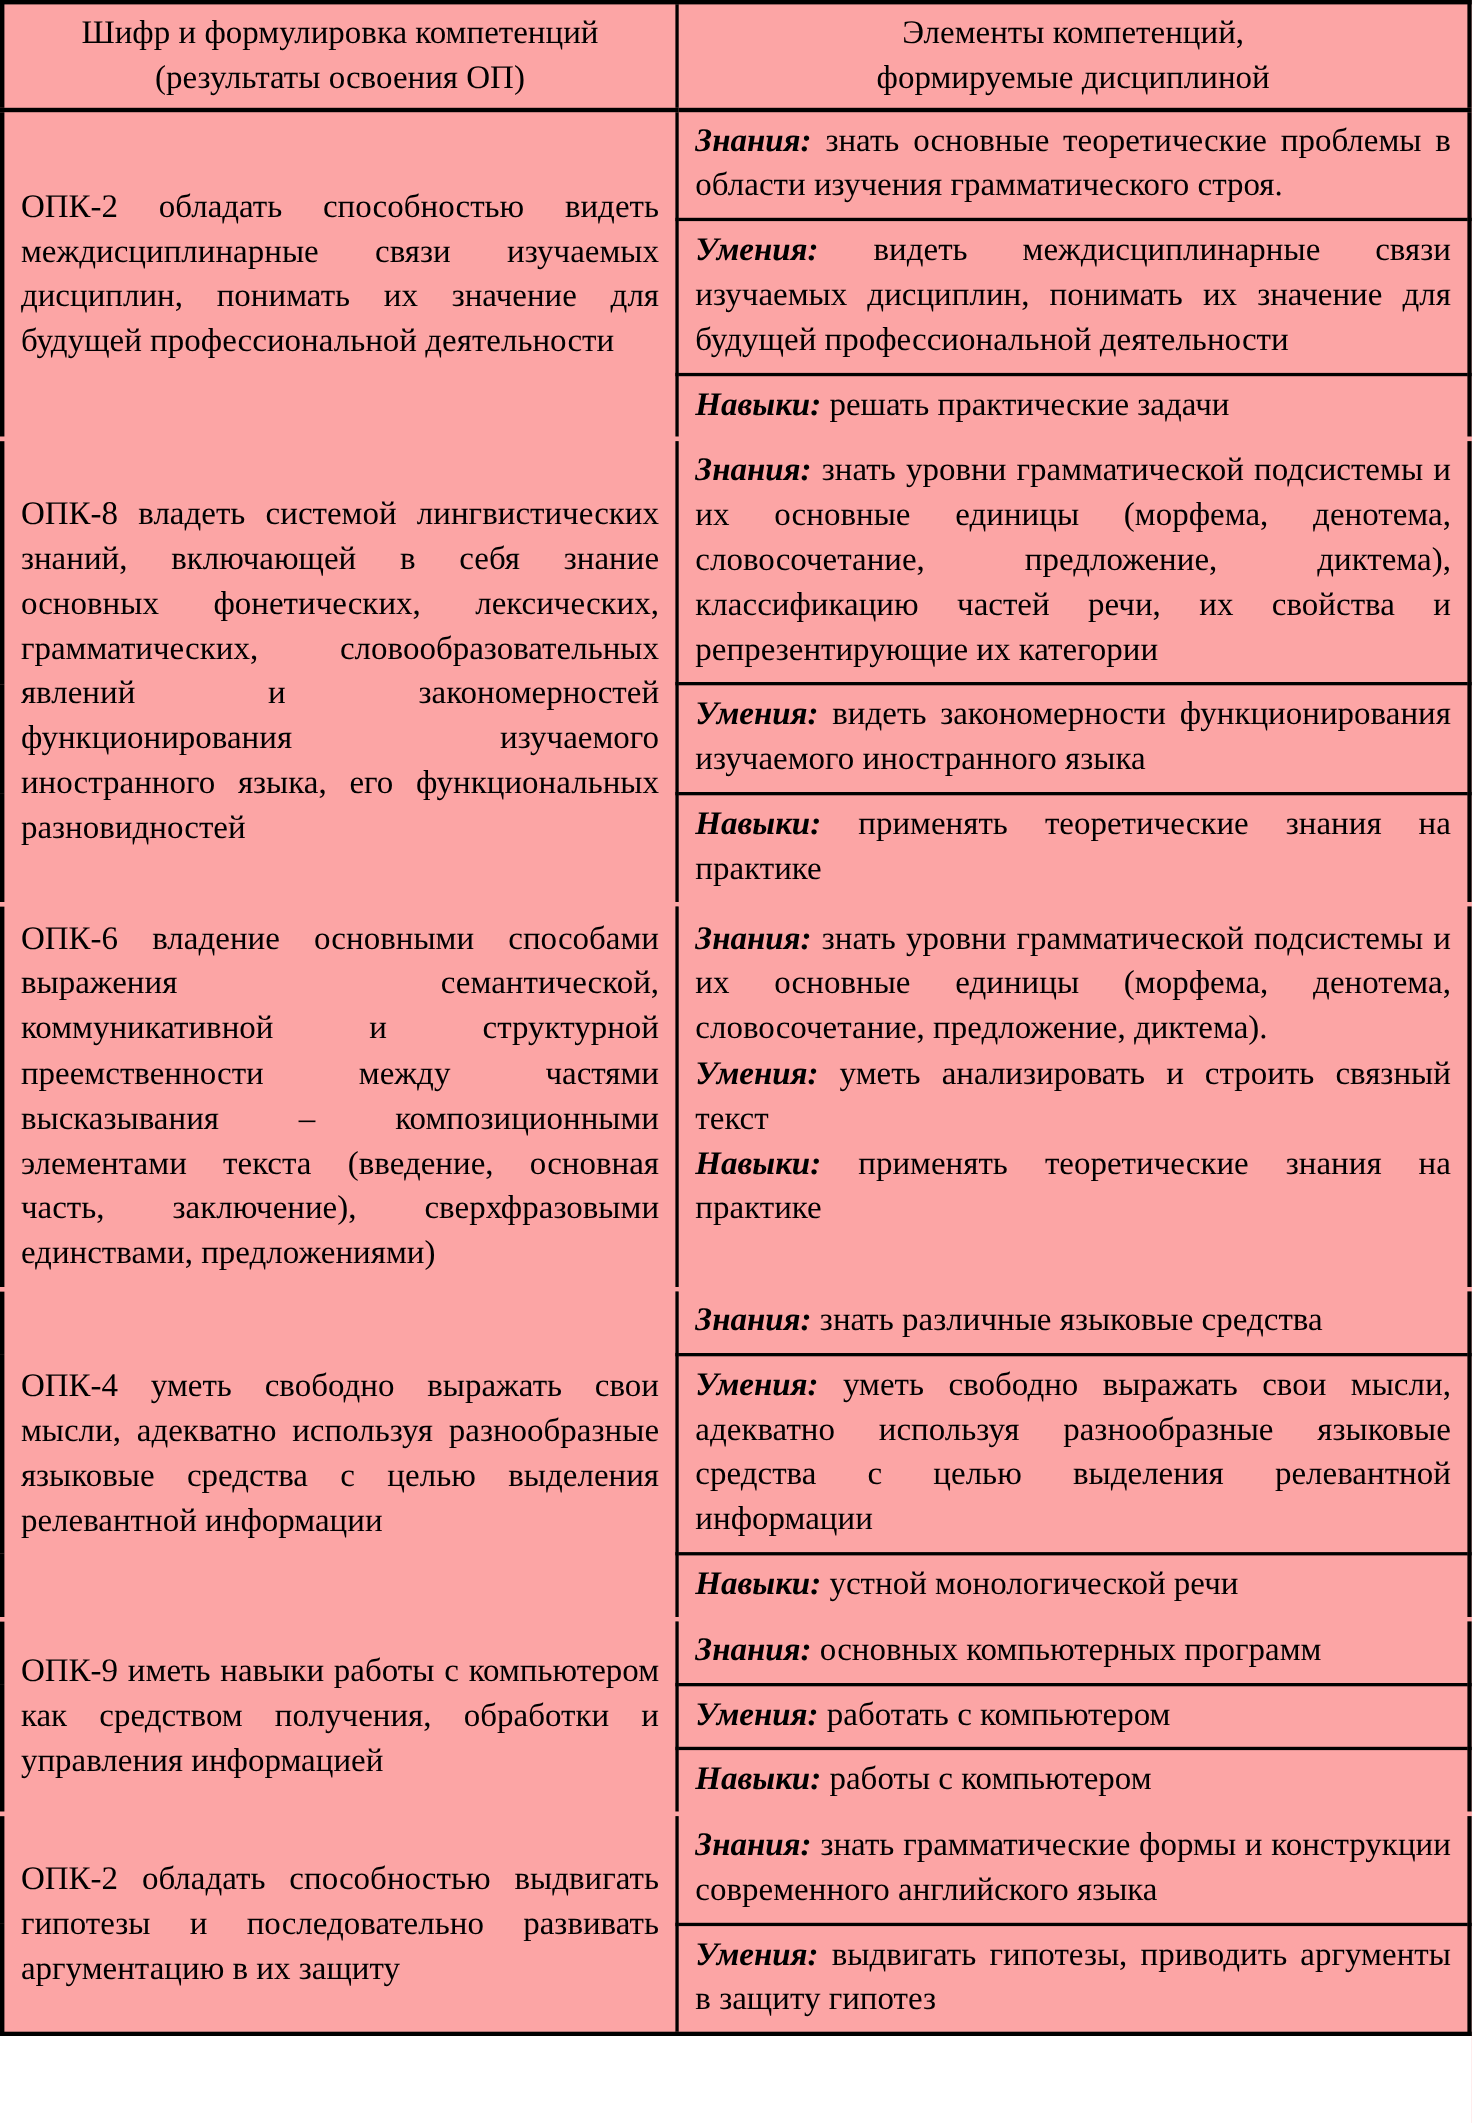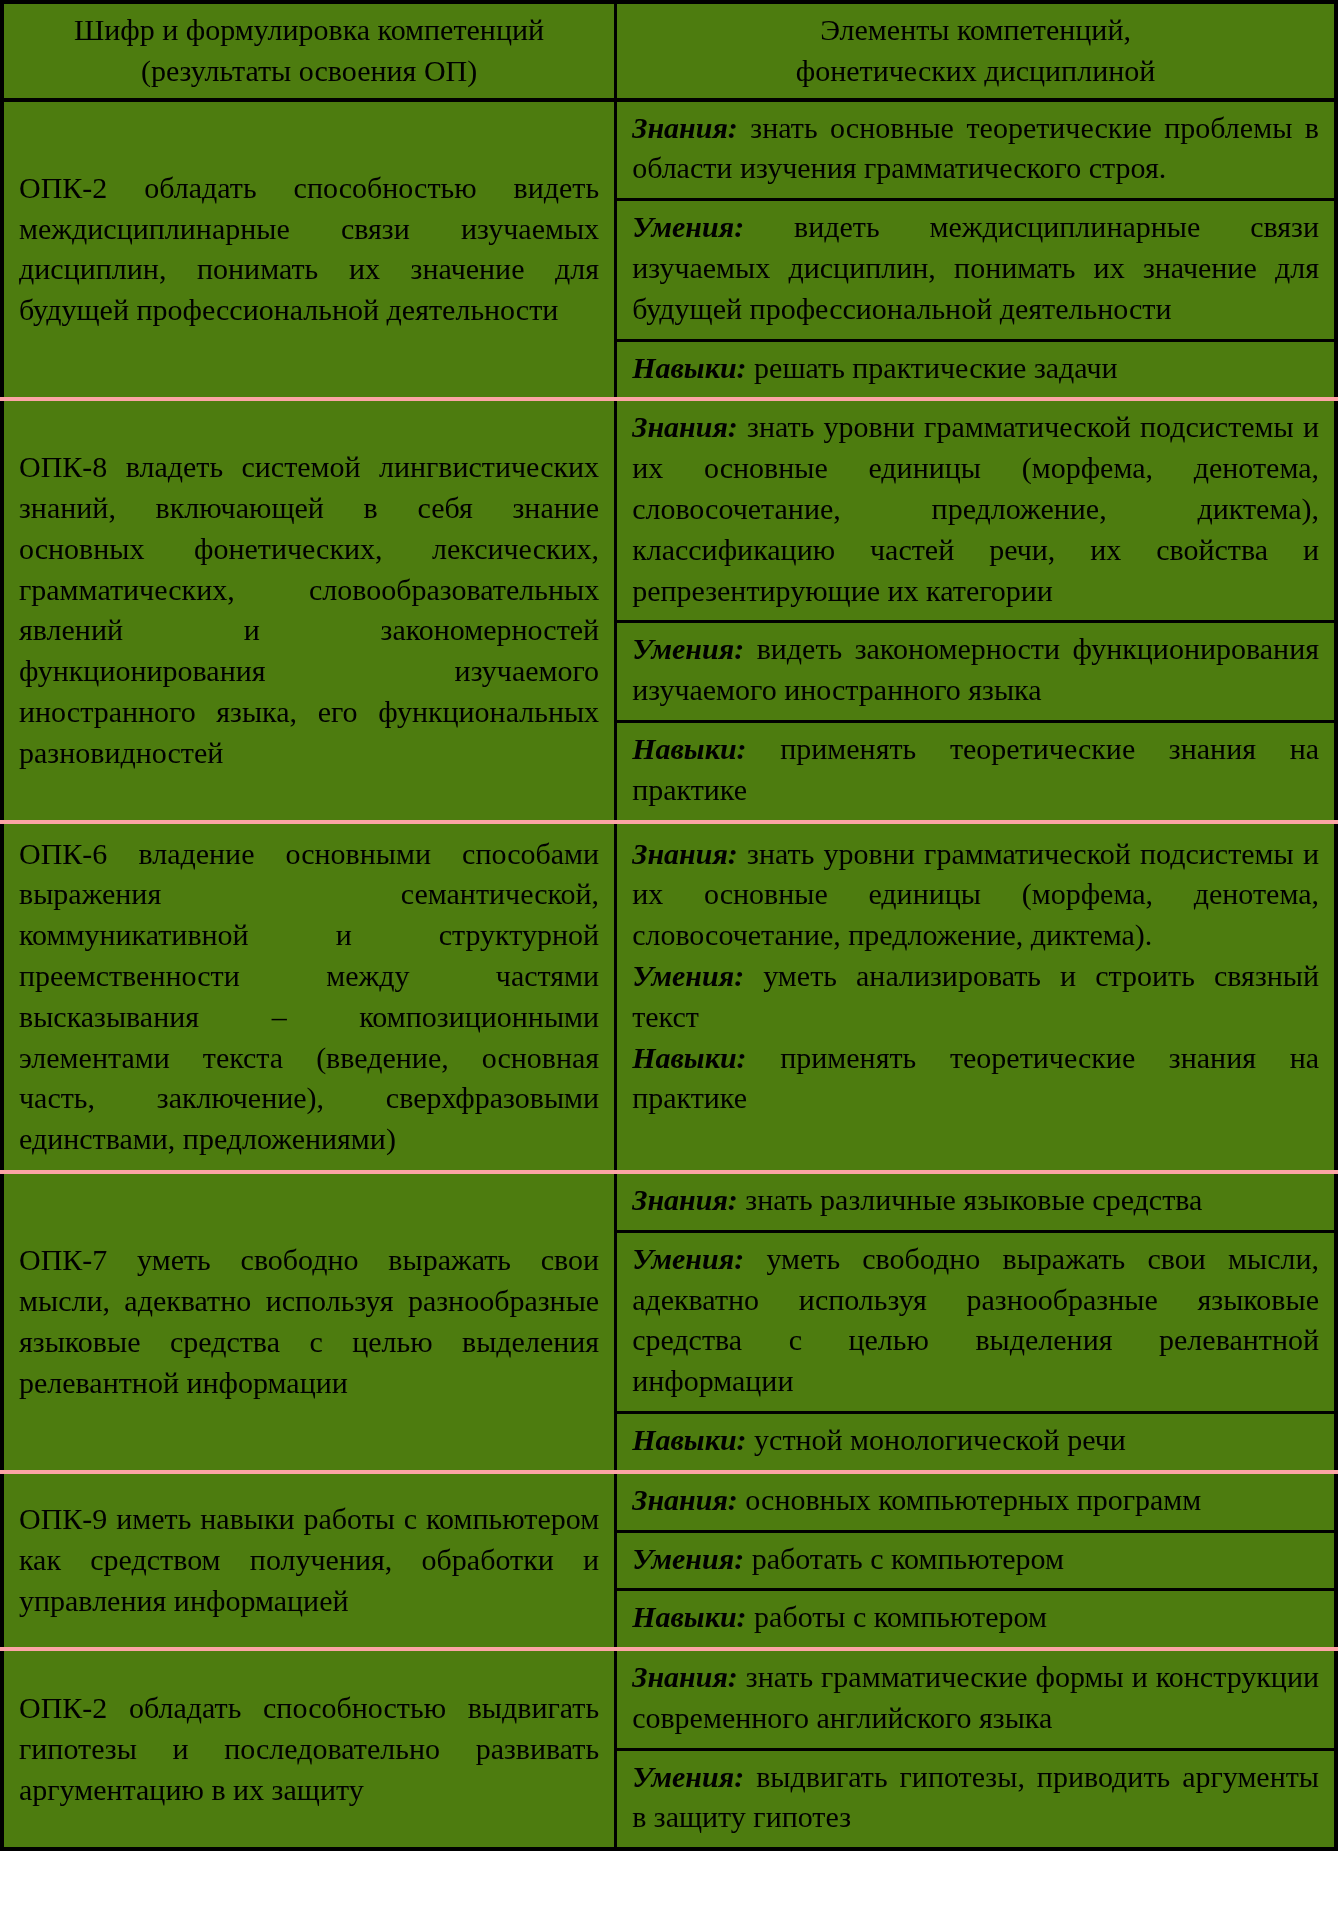--- a/index.html
+++ b/index.html
@@ -13,21 +13,21 @@
   }
   table.comp-table {
     width: 1338px;
     border-collapse: collapse;
     table-layout: fixed;
     border: 4px solid #000;
     font-family: "Liberation Serif", "DejaVu Serif", serif;
     font-size: 30px;
     line-height: 1.36;
     color: #000;
-    background: #4d7c0f;
+    background: #fca5a5;
   }
   col.c-left  { width: 46%; }
   col.c-right { width: 54%; }
   th, td {
     border: 3px solid #000;
     box-sizing: border-box;
   }
   th.head-cell {
     font-weight: normal;
     text-align: center;
@@ -65,21 +65,21 @@
   <table class="comp-table">
     <colgroup>
       <col class="c-left">
       <col class="c-right">
     </colgroup>
     <thead>
       <tr>
         <th class="head-cell">Шифр и формулировка компетенций
 (результаты освоения ОП)</th>
         <th class="head-cell">Элементы компетенций,
-фонетических дисциплиной</th>
+формируемые дисциплиной</th>
       </tr>
     </thead>
     <tbody id="table-body">
         <tr class="major">
           <td class="left-cell" rowspan="3"><b class="code">ОПК-2</b> обладать способностью видеть междисциплинарные связи изучаемых дисциплин, понимать их значение для будущей профессиональной деятельности</td>
           <td class="element-cell"><b class="element-label">Знания:</b> знать основные теоретические проблемы в области изучения грамматического строя.</td>
         </tr>
         <tr>
           <td class="element-cell"><b class="element-label">Умения:</b> видеть междисциплинарные связи изучаемых дисциплин, понимать их значение для будущей профессиональной деятельности</td>
         </tr>
@@ -98,21 +98,21 @@
         </tr>
         <tr class="major">
           <td class="left-cell" rowspan="1"><b class="code">ОПК-6</b> владение основными способами выражения семантической, коммуникативной и структурной преемственности между частями высказывания – композиционными элементами текста (введение, основная часть, заключение), сверхфразовыми единствами, предложениями)</td>
           <td class="element-cell merged">
             <p><b class="element-label">Знания:</b> знать уровни грамматической подсистемы и их основные единицы (морфема, денотема, словосочетание, предложение, диктема).</p>
             <p><b class="element-label">Умения:</b> уметь анализировать и строить связный текст</p>
             <p><b class="element-label">Навыки:</b> применять теоретические знания на практике</p>
           </td>
         </tr>
         <tr class="major">
-          <td class="left-cell" rowspan="3"><b class="code">ОПК-7</b> уметь свободно выражать свои мысли, адекватно используя разнообразные языковые средства с целью выделения релевантной информации</td>
+          <td class="left-cell" rowspan="3"><b class="code">ОПК-4</b> уметь свободно выражать свои мысли, адекватно используя разнообразные языковые средства с целью выделения релевантной информации</td>
           <td class="element-cell"><b class="element-label">Знания:</b> знать различные языковые средства</td>
         </tr>
         <tr>
           <td class="element-cell"><b class="element-label">Умения:</b> уметь свободно выражать свои мысли, адекватно используя разнообразные языковые средства с целью выделения релевантной информации</td>
         </tr>
         <tr>
           <td class="element-cell"><b class="element-label">Навыки:</b> устной монологической речи</td>
         </tr>
         <tr class="major">
           <td class="left-cell" rowspan="3"><b class="code">ОПК-9</b> иметь навыки работы с компьютером как средством получения, обработки и управления информацией</td>

